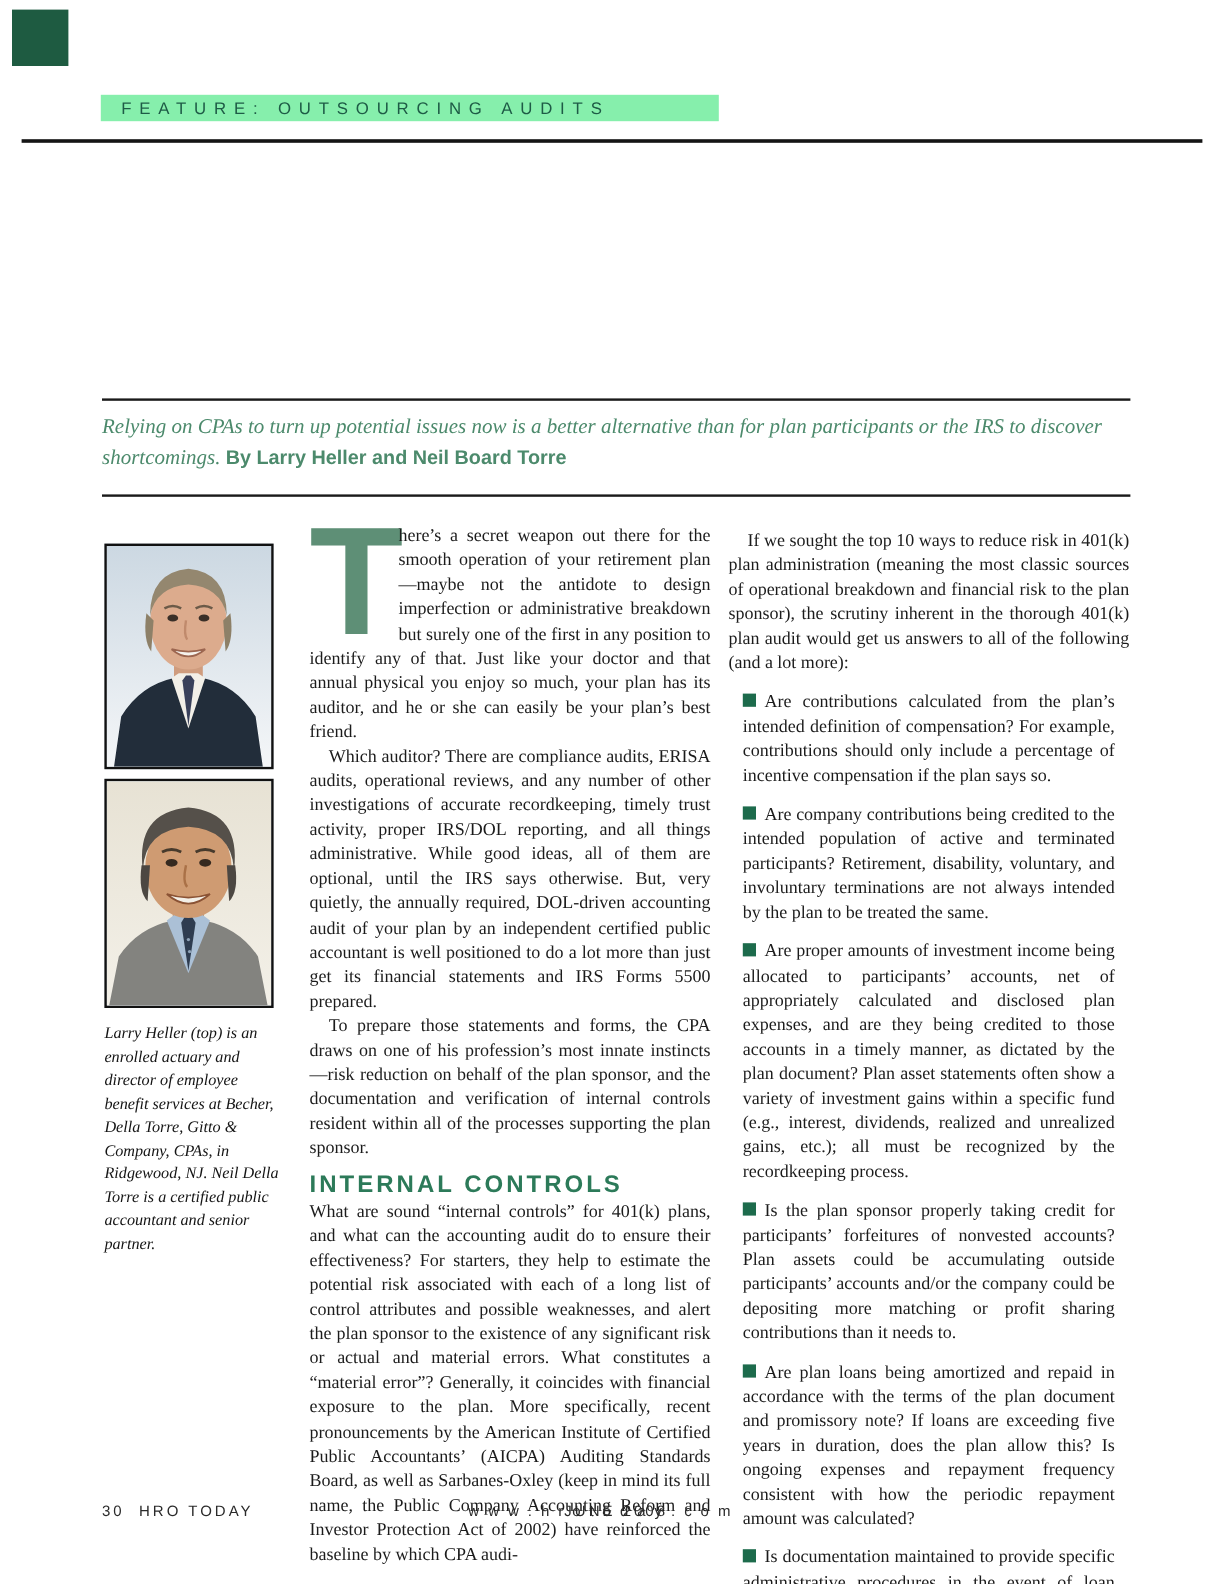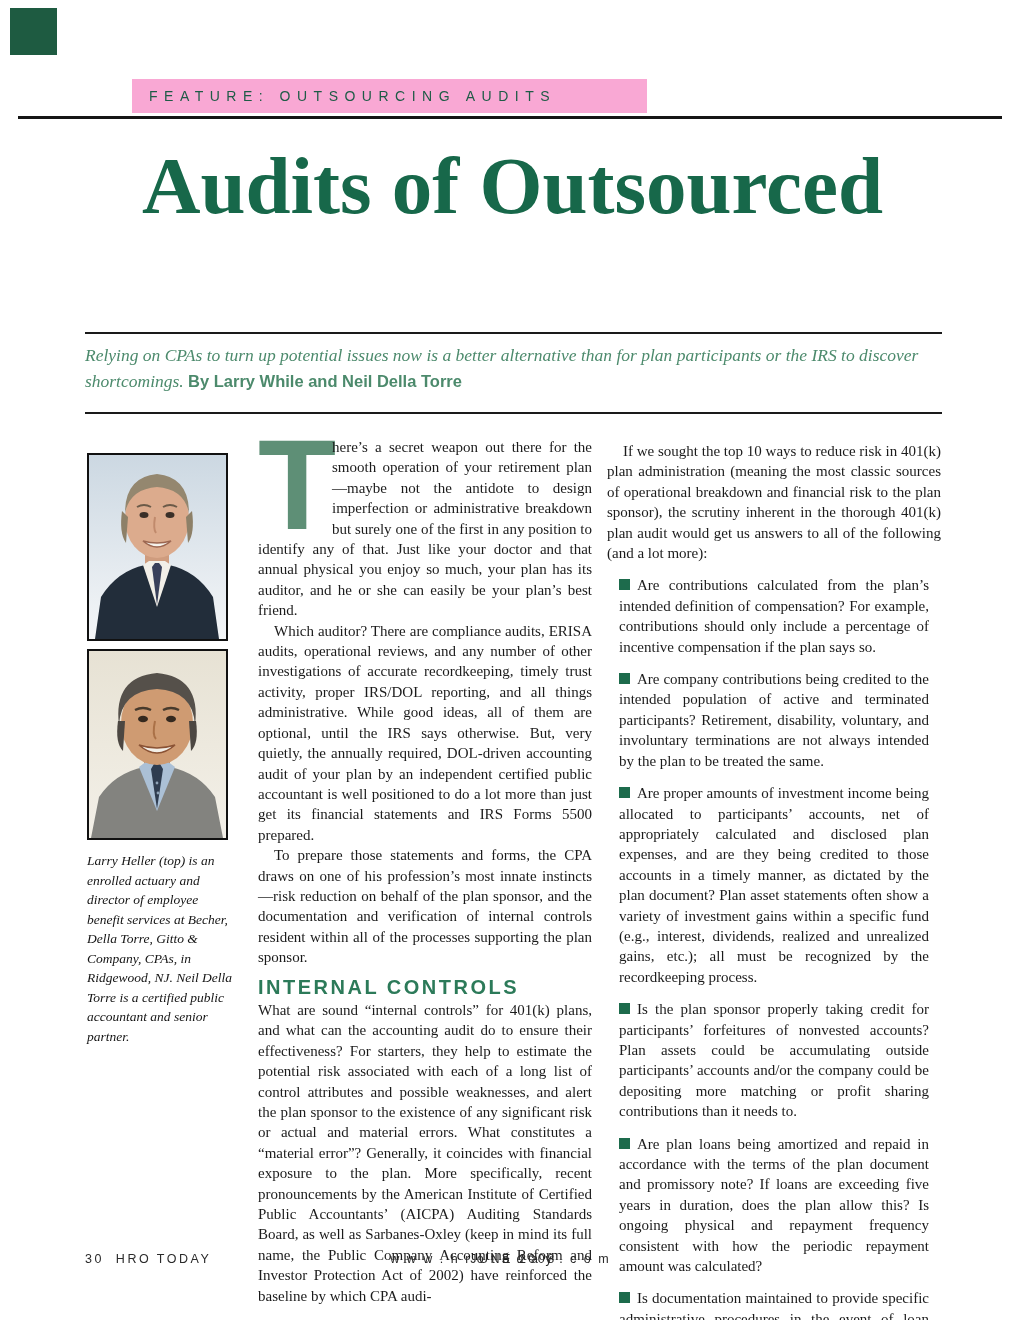--- a/index.html
+++ b/index.html
@@ -2,22 +2,22 @@
 <html><head>
 <meta charset="utf-8">
 <style>
   html,body{margin:0;padding:0;}
   body{width:1020px;height:1320px;position:relative;background:#ffffff;
        font-family:"Liberation Serif",serif;color:#1b1b1b;overflow:hidden;}
   .abs{position:absolute;}
   
   .corner{left:10px;top:8px;width:47px;height:47px;background:#1e5b41;}
   
-  .band{left:84px;top:79px;width:515px;height:34px;background:#f9a8d4;
-        display:flex;align-items:center;padding-left:17px;box-sizing:border-box;margin-left:48px;}
+  .band{left:84px;top:79px;width:515px;height:22px;background:#86efac;
+        display:flex;align-items:center;padding-left:17px;box-sizing:border-box;}
   .band span{font-family:"Liberation Sans",sans-serif;font-size:14px;letter-spacing:6.5px;
         color:#1e5b46;font-weight:400;}
   .rule-thick{left:18px;top:116px;width:984px;height:3px;background:#151515;}
   
   .title{left:40px;top:142px;width:945px;text-align:center;color:#17684a;
          font-family:"Liberation Serif",serif;font-weight:bold;font-size:81px;line-height:88px;}
   .rule-thin{left:85px;width:857px;height:2px;background:#1a1a1a;}
   .rt1{top:332px;} .rt2{top:412px;}
   
   .standfirst{left:85px;top:342px;width:857px;font-family:"Liberation Serif",serif;
@@ -55,27 +55,26 @@
 <body>
 
 <div class="abs corner"></div>
 
 <div class="abs band">
   <span>FEATURE:  OUTSOURCING  AUDITS</span>
 </div>
 <div class="abs rule-thick"></div>
 
 <div class="abs title">
-  <div>Audits of Outsourced</div>
 </div>
 
 <div class="abs rule-thin rt1"></div>
 <div class="abs standfirst">
   <span class="it">Relying on CPAs to turn up potential issues now is a better alternative than for plan participants or the IRS to discover shortcomings.</span>
-  <span class="by">By Larry While and Neil Della Torre</span>
+  <span class="by">By Larry Heller and Neil Board Torre</span>
 </div>
 <div class="abs rule-thin rt2"></div>
 
 <div class="abs photo photo1">
   <svg width="137" height="184" viewBox="0 0 137 184">
     <defs>
       <linearGradient id="bg1" x1="0" y1="0" x2="0" y2="1">
         <stop offset="0" stop-color="#ccd8e2"></stop>
           <stop offset="1" stop-color="#f4f6f8"></stop>
       </linearGradient>
@@ -137,20 +136,20 @@
   <p>What are sound “internal controls” for 401(k) plans, and what can the accounting audit do to ensure their effectiveness? For starters, they help to estimate the potential risk associated with each of a long list of control attributes and possible weaknesses, and alert the plan sponsor to the existence of any significant risk or actual and material errors. What constitutes a “material error”? Generally, it coincides with financial exposure to the plan. More specifically, recent pronouncements by the American Institute of Certified Public Accountants’ (AICPA) Auditing Standards Board, as well as Sarbanes-Oxley (keep in mind its full name, the Public Company Accounting Reform and Investor Protection Act of 2002) have reinforced the baseline by which CPA audi-</p>
 </div>
 
 <div class="abs col col2">
   <p class="ind">If we sought the top 10 ways to reduce risk in 401(k) plan administration (meaning the most classic sources of operational breakdown and financial risk to the plan sponsor), the scrutiny inherent in the thorough 401(k) plan audit would get us answers to all of the following (and a lot more):</p>
   <ul class="bullets">
     <li><span class="sq"></span><span>Are contributions calculated from the plan’s intended definition of compensation? For example, contributions should only include a percentage of incentive compensation if the plan says so.</span></li>
     <li><span class="sq"></span><span>Are company contributions being credited to the intended population of active and terminated participants? Retirement, disability, voluntary, and involuntary terminations are not always intended by the plan to be treated the same.</span></li>
     <li><span class="sq"></span><span>Are proper amounts of investment income being allocated to participants’ accounts, net of appropriately calculated and disclosed plan expenses, and are they being credited to those accounts in a timely manner, as dictated by the plan document?  Plan asset statements often show a variety of investment gains within a specific fund (e.g., interest, dividends, realized and unrealized gains, etc.);  all must be recognized by the recordkeeping process.</span></li>
     <li><span class="sq"></span><span>Is the plan sponsor properly taking credit for participants’ forfeitures of nonvested accounts?  Plan assets could be accumulating outside participants’ accounts and/or the company could be depositing more matching or profit sharing contributions than it needs to.</span></li>
-    <li><span class="sq"></span><span>Are plan loans being amortized and repaid in accordance with the terms of the plan document and promissory note?  If loans are exceeding five years in duration, does the plan allow this?  Is ongoing physical and repayment frequency consistent with how the periodic repayment amount was calculated?</span></li>
+    <li><span class="sq"></span><span>Are plan loans being amortized and repaid in accordance with the terms of the plan document and promissory note?  If loans are exceeding five years in duration, does the plan allow this?  Is ongoing expenses and repayment frequency consistent with how the periodic repayment amount was calculated?</span></li>
     <li><span class="sq"></span><span>Is documentation maintained to provide specific administrative procedures in the event of loan defaults? Taxable consequences need to be calculated and reported; recordkeeping systems need to track the result to</span></li>
   </ul>
 </div>
 
 <div class="abs footer f-left">30  HRO TODAY</div>
 <div class="abs footer f-center">w w w . h r o t o d a y . c o m</div>
 <div class="abs footer f-right">JUNE 2008</div>
 
 </body></html>

